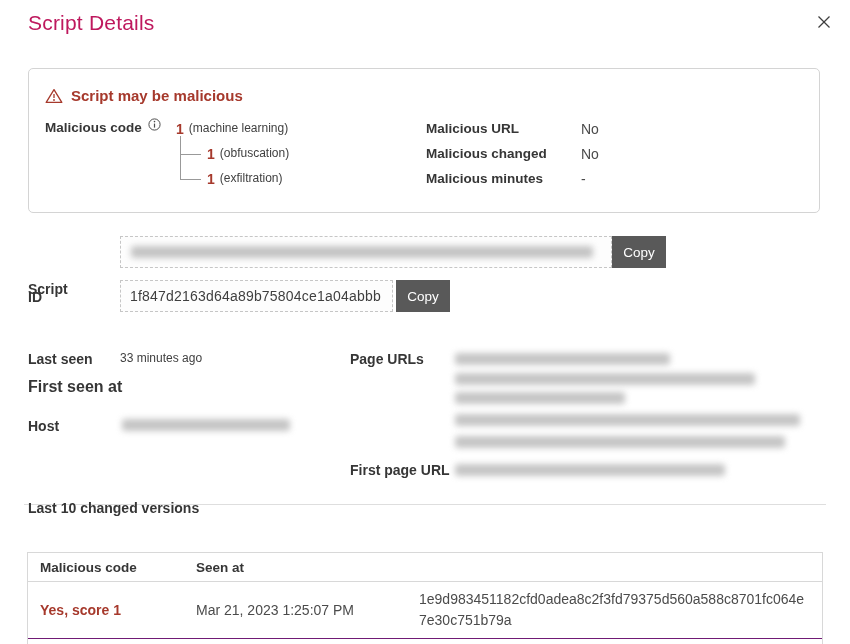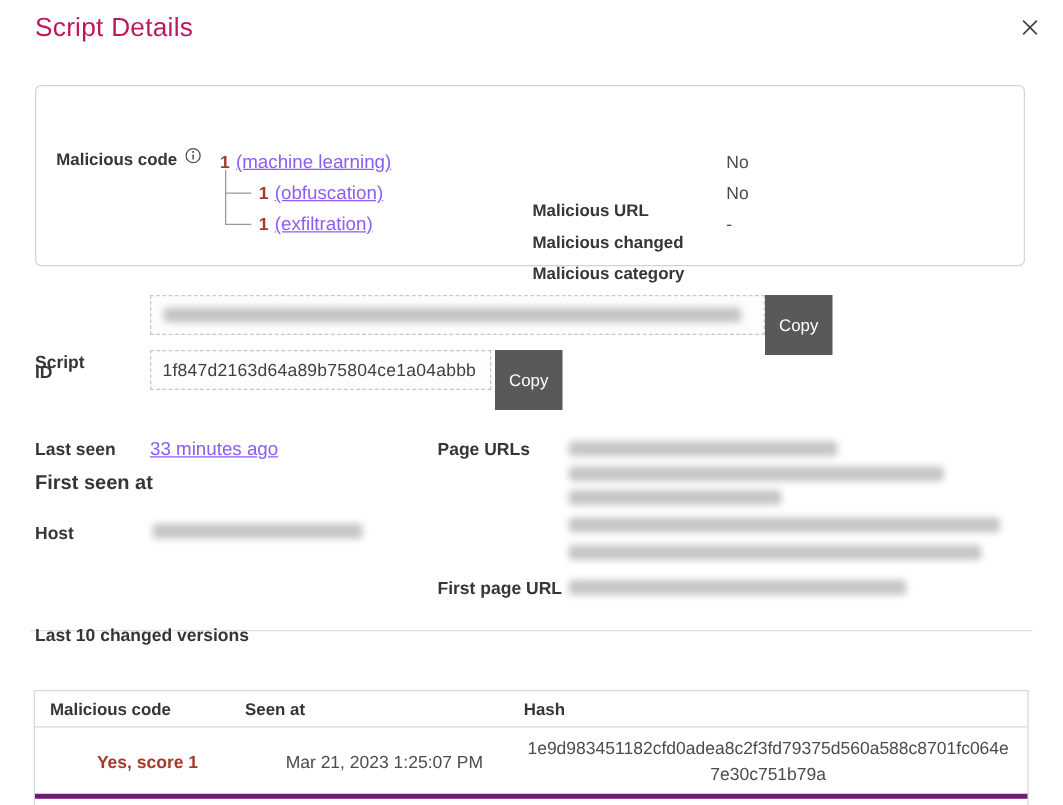--- a/index.html
+++ b/index.html
@@ -10,44 +10,44 @@
   }
   .abs{position:absolute;}
   .dialog-title{left:28px;top:11px;font-size:21px;color:#be185d;letter-spacing:.2px;}
   .close-btn{right:14px;top:10px;width:24px;height:24px;cursor:pointer;display:flex;align-items:center;justify-content:center;}
 
   
   .warn-box{left:28px;top:68px;width:792px;height:145px;border:1px solid #d4d4d4;border-radius:5px;box-sizing:border-box;background:#fff;}
   .warn-head{position:absolute;left:16px;top:18px;display:flex;align-items:center;gap:8px;
     color:var(--danger);font-weight:bold;font-size:15px;}
   .label{font-weight:bold;color:#363636;font-size:13.5px;}
-  .value{font-size:15px;color:#8b5cf6;text-decoration:underline;}
+  .value{font-size:12px;color:#404040;}
   .mc-label-row{position:absolute;left:16px;top:51px;display:flex;align-items:flex-start;gap:6px;}
   .tree-row{position:absolute;display:flex;gap:5px;font-size:14px;}
   .tree-count{font-weight:bold;color:var(--danger);}
   .conn{position:absolute;background:#999;}
-  .sum-label{position:absolute;margin-top:40px;}
+  .sum-label{position:absolute;}
   .sum-value{position:absolute;font-size:14px;}
 
   
   .field-box{position:absolute;border:1px dashed #c6c6c6;box-sizing:border-box;background:#fdfdfd;height:32px;}
-  .copy-btn{position:absolute;height:48px;width:54px;background:#595959;color:#fff;font-size:13.5px;
+  .copy-btn{position:absolute;height:32px;width:54px;background:#595959;color:#fff;font-size:13.5px;
     display:flex;align-items:center;justify-content:center;cursor:pointer;border:none;box-sizing:border-box;}
   .id-text{line-height:30px;padding-left:9px;font-size:14px;color:#3f3f3f;white-space:nowrap;letter-spacing:.2px;}
 
   
   .blur-bar{position:absolute;height:12px;background:#8c8c8c;border-radius:3px;filter:blur(3px);opacity:.5;}
 
   .divider{left:24px;top:504px;width:802px;height:1px;background:#dedede;}
 
   
   .tbl{left:27px;top:552px;width:796px;height:120px;border:1px solid #d8d8d8;box-sizing:border-box;background:#fff;}
   .tbl-row{display:flex;align-items:center;box-sizing:border-box;width:100%;}
   .tbl-head{height:29px;border-bottom:1px solid #d8d8d8;}
-  .tbl-data{height:57px;border-bottom:4px solid #701a75;text-align:center;}
+  .tbl-data{height:57px;border-bottom:1px solid #701a75;}
   .c1{width:156px;padding-left:12px;box-sizing:content-box;flex:none;}
   .c2{width:223px;flex:none;}
   .c3{flex:1;padding-right:12px;min-width:0;}
   .th{font-weight:bold;font-size:13.5px;color:#363636;}
   .td{font-size:14px;color:#4b4b4b;}
   .td-danger{color:var(--danger);font-weight:bold;}
   .hash{word-break:break-all;line-height:21px;}
 
   .icon-svg{display:block;}
   :root{--danger:#a6392c;}
@@ -61,20 +61,30 @@
   <div class="abs close-btn">
     <span>
       <svg class="icon-svg" width="18" height="18" viewBox="0 0 18 18">
         <line x1="3.5" y1="3.5" x2="14.5" y2="14.5" stroke="#3f3f3f" stroke-width="1.3"></line>
         <line x1="14.5" y1="3.5" x2="3.5" y2="14.5" stroke="#3f3f3f" stroke-width="1.3"></line>
       </svg>
     </span>
   </div>
 
   <div class="abs warn-box">
+    <div class="warn-head">
+      <span>
+        <svg class="icon-svg" width="18" height="16" viewBox="0 0 18 16">
+          <path d="M9 1.6 L16.8 14.4 H1.2 Z" fill="none" stroke="#a6392c" stroke-width="1.3" stroke-linejoin="round"></path>
+          <line x1="9" y1="6" x2="9" y2="10" stroke="#a6392c" stroke-width="1.3"></line>
+          <circle cx="9" cy="12" r="0.9" fill="#a6392c"></circle>
+        </svg>
+      </span>
+      <span>Script may be malicious</span>
+    </div>
 
     <div class="mc-label-row">
       <span class="label">Malicious code</span>
       <span style="margin-top:-2px;">
         <svg class="icon-svg" width="13" height="13" viewBox="0 0 13 13">
           <circle cx="6.5" cy="6.5" r="5.6" fill="none" stroke="#4d4d4d" stroke-width="1"></circle>
           <line x1="6.5" y1="5.6" x2="6.5" y2="9.6" stroke="#4d4d4d" stroke-width="1.2"></line>
           <circle cx="6.5" cy="3.6" r="0.8" fill="#4d4d4d"></circle>
         </svg>
       </span>
@@ -93,21 +103,21 @@
     </div>
     <div class="tree-row" style="left:178px;top:102px;">
       <span class="tree-count">1</span>
       <span class="value">(exfiltration)</span>
     </div>
 
     <span class="sum-label label" style="left:397px;top:52px;">Malicious URL</span>
     <span class="sum-value" style="left:552px;top:52px;">No</span>
     <span class="sum-label label" style="left:397px;top:77px;">Malicious changed</span>
     <span class="sum-value" style="left:552px;top:77px;">No</span>
-    <span class="sum-label label" style="left:397px;top:102px;">Malicious category</span>
+    <span class="sum-label label" style="left:397px;top:102px;">Malicious minutes</span>
     <span class="sum-value" style="left:552px;top:102px;">-</span>
   </div>
 
   <span class="abs label" style="left:28px;top:245px;font-size:14px;margin-top:36px;">Script</span>
   <div class="abs field-box" style="left:120px;top:236px;width:492px;">
     <div class="blur-bar" style="left:10px;top:9px;width:462px;"></div>
   </div>
   <button class="copy-btn" style="left:612px;top:236px;">Copy</button>
 
   <span class="abs label" style="left:28px;top:289px;font-size:14px;">ID</span>
@@ -131,21 +141,20 @@
   <span class="abs label" style="left:350px;top:462px;font-size:14px;">First page URL</span>
   <div class="blur-bar abs" style="left:455px;top:464px;width:270px;"></div>
 
   <div class="abs divider"></div>
 
   <span class="abs label" style="left:28px;top:500px;font-size:14px;">Last 10 changed versions</span>
   <div class="abs tbl">
     <div class="tbl-row tbl-head">
       <div class="c1 th">Malicious code</div>
       <div class="c2 th">Seen at</div>
-      <div class="c3 th">Hash</div>
     </div>
     <div class="tbl-row tbl-data">
       <div class="c1 td td-danger">Yes, score 1</div>
       <div class="c2 td">Mar 21, 2023 1:25:07 PM</div>
       <div class="c3 td hash">1e9d983451182cfd0adea8c2f3fd79375d560a588c8701fc064e7e30c751b79a</div>
     </div>
     <div class="tbl-row" style="height:30px;"></div>
   </div>
 
 </div>

